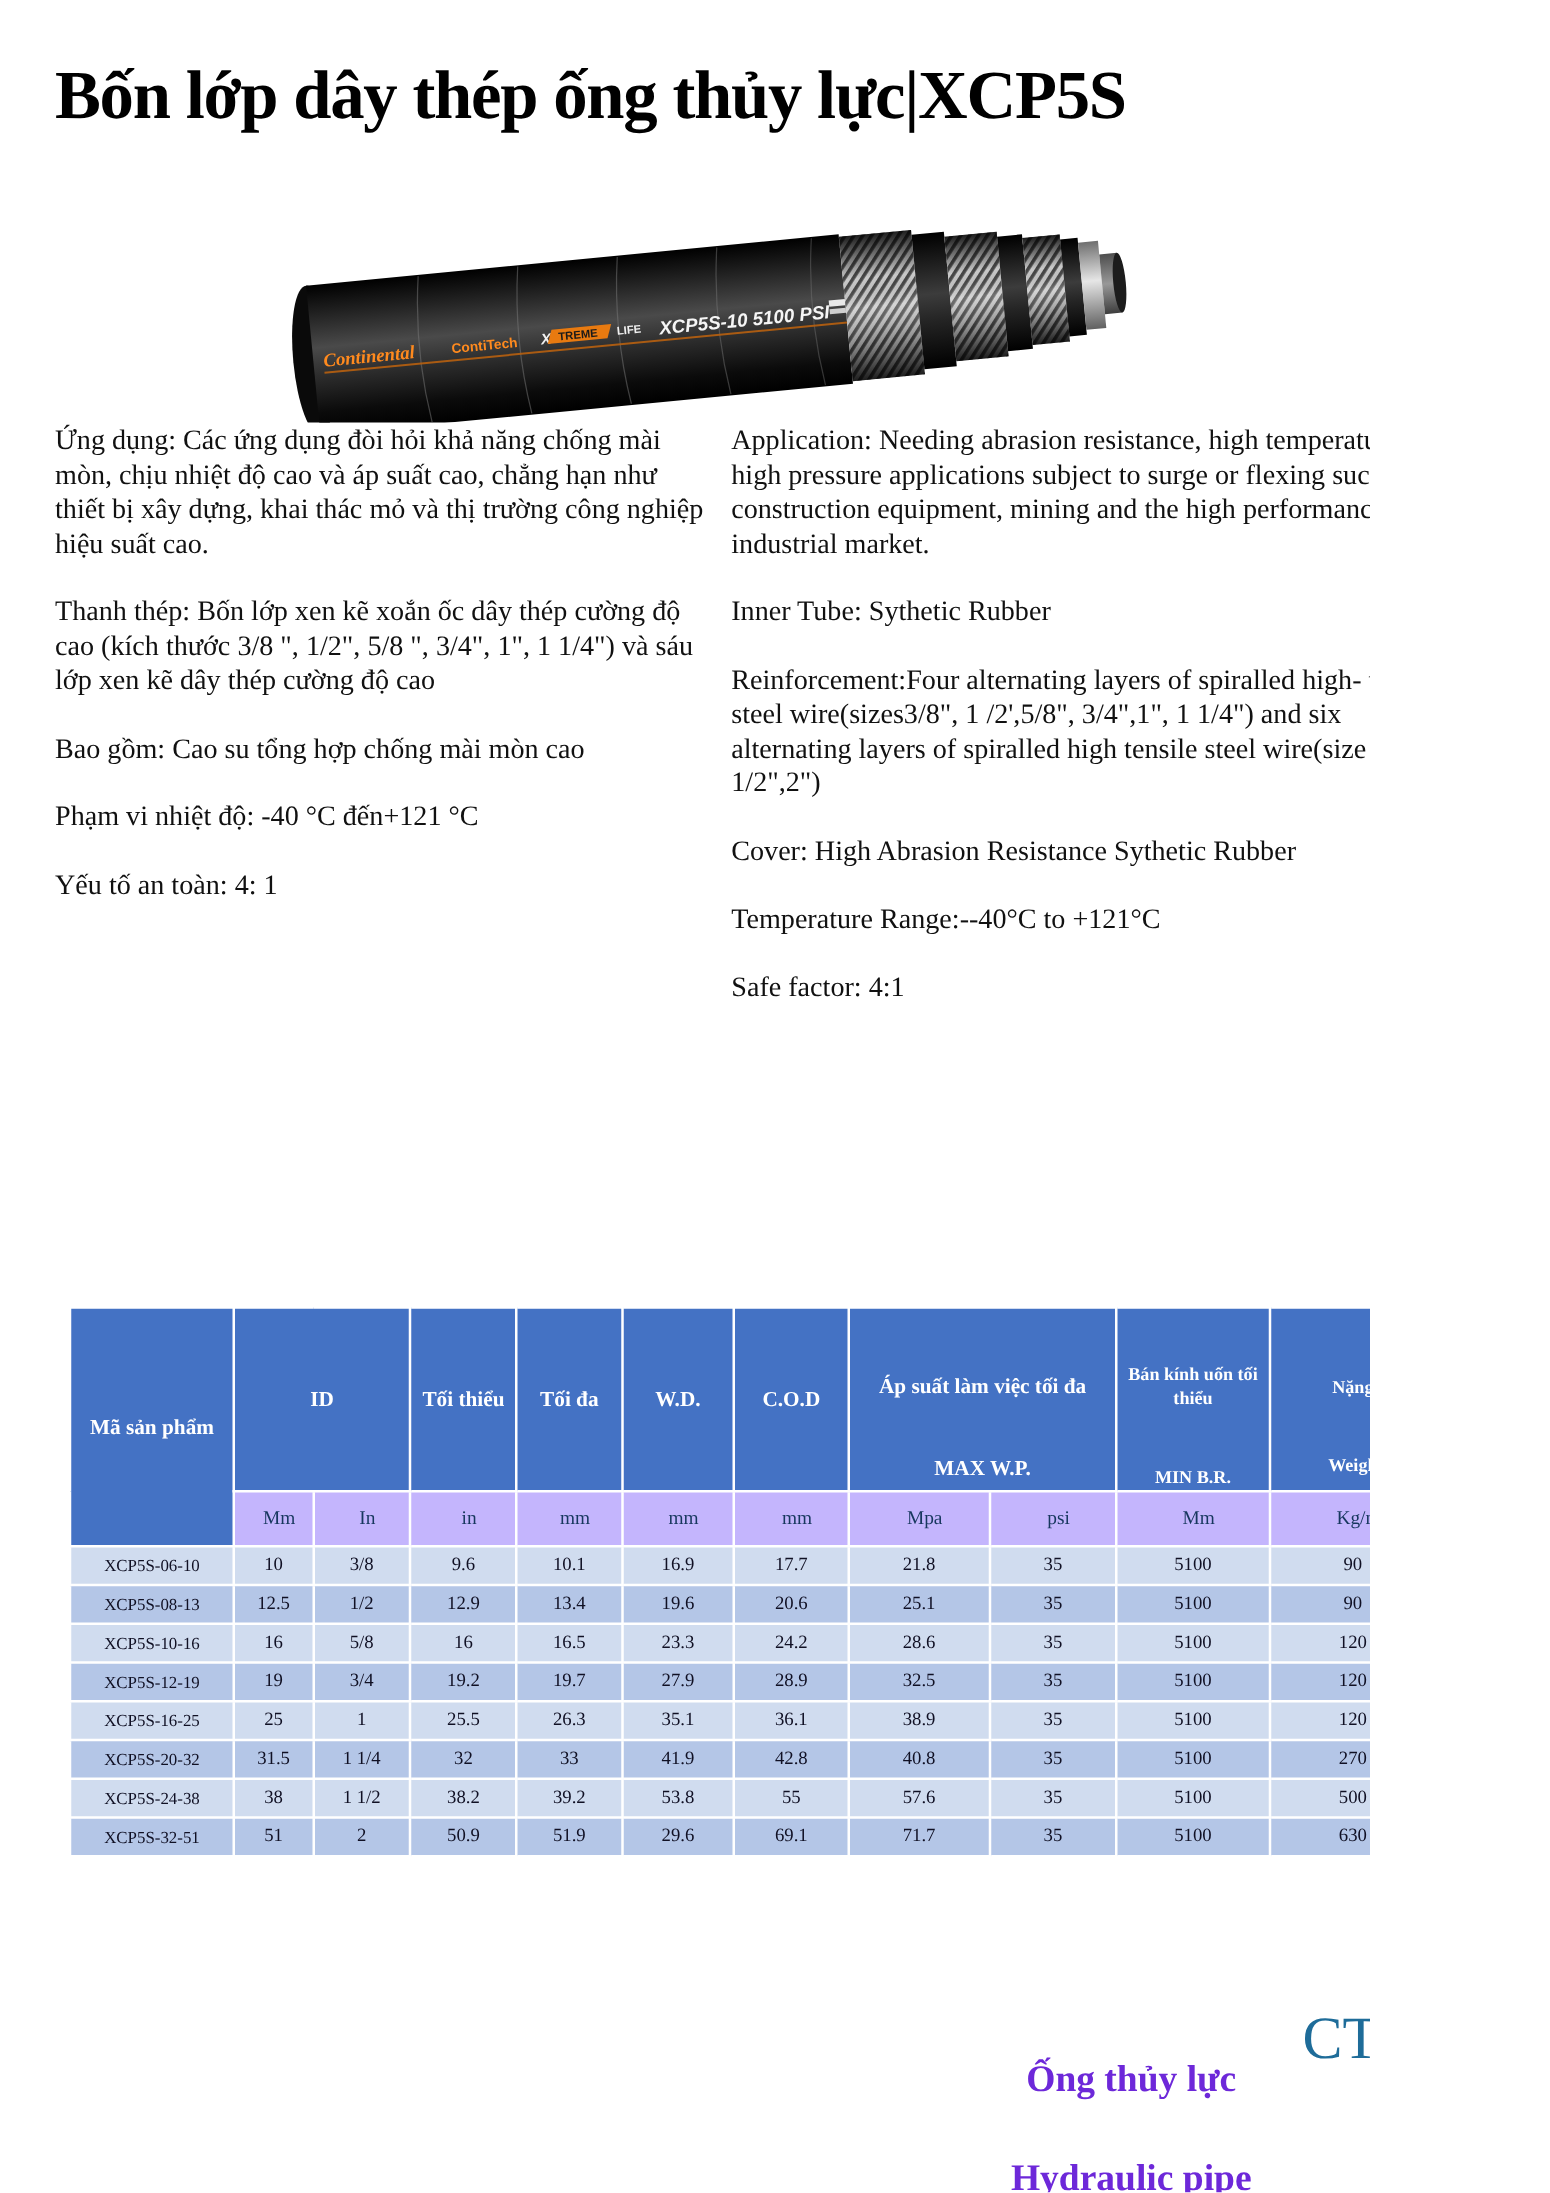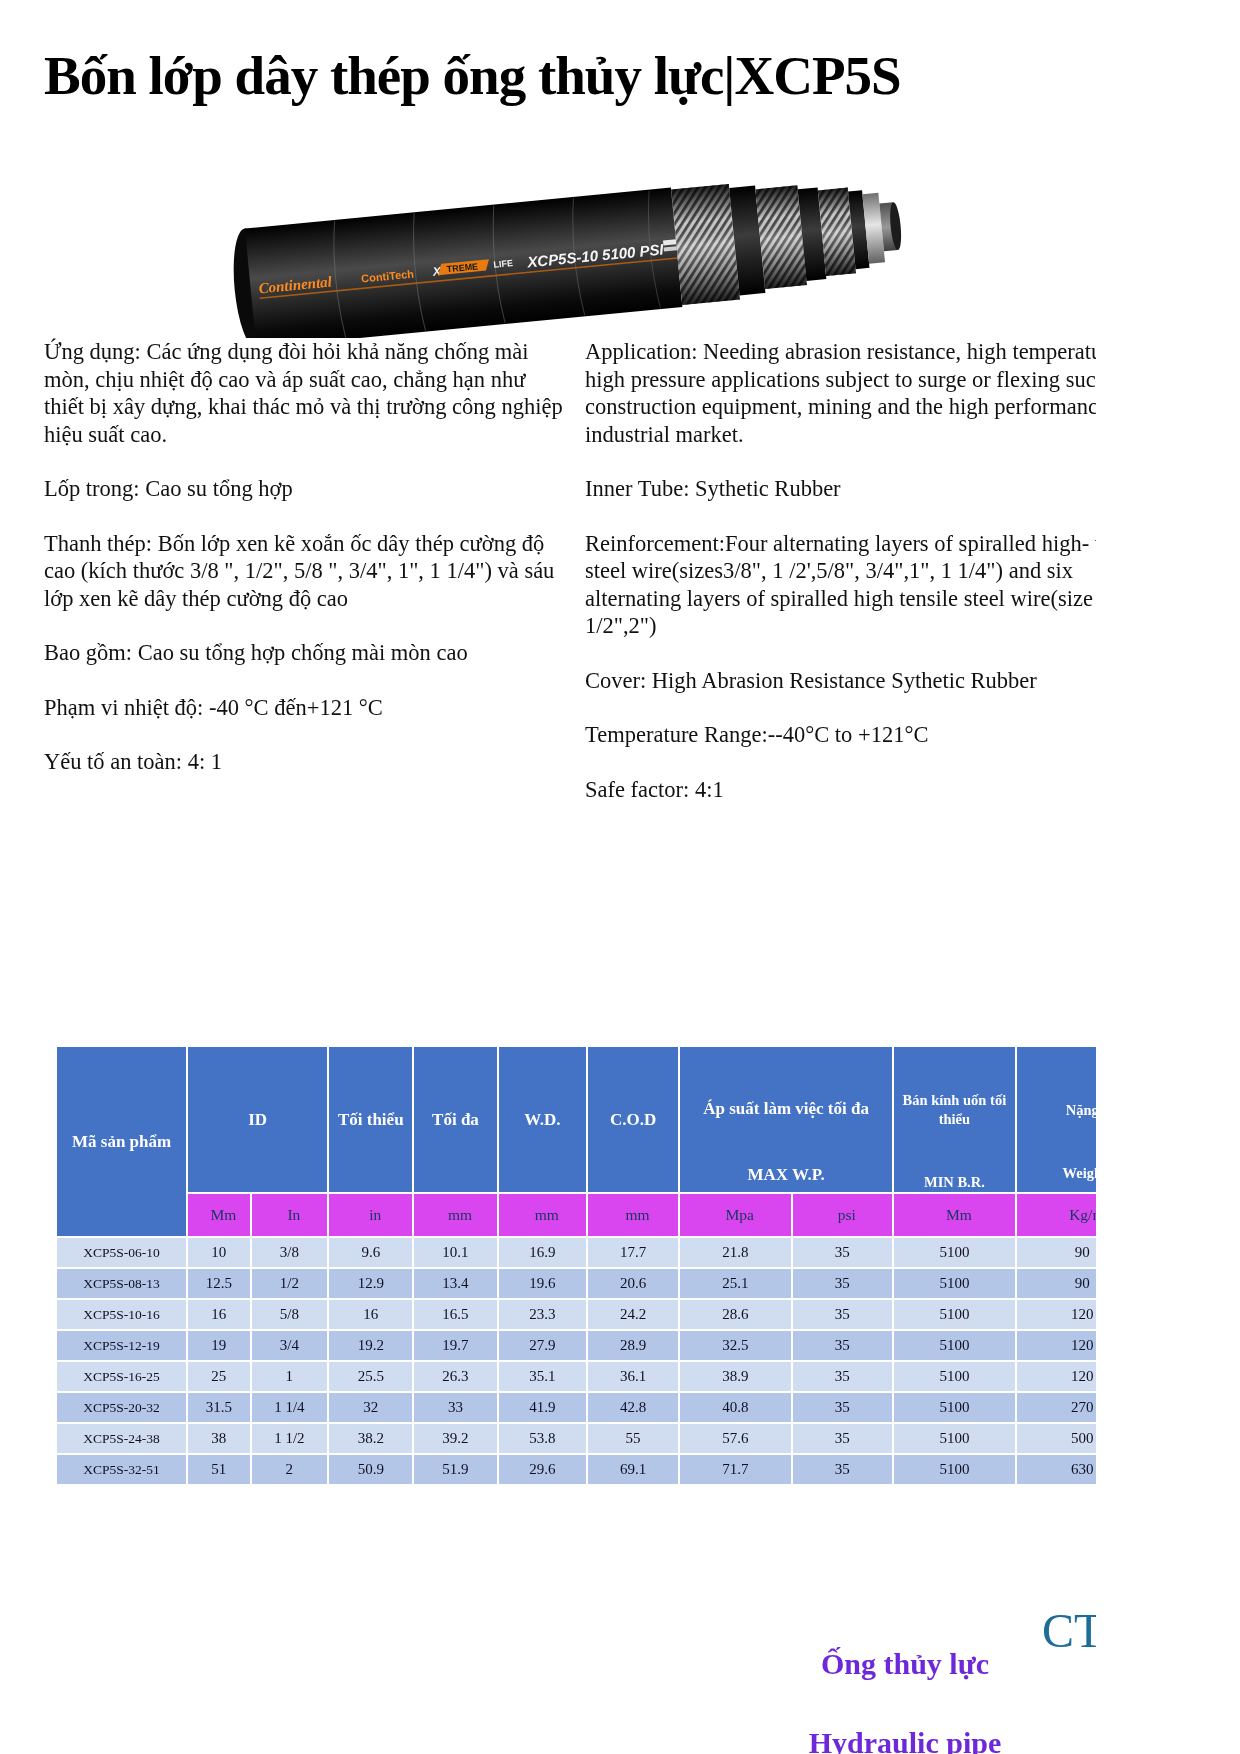--- a/index.html
+++ b/index.html
@@ -12,21 +12,21 @@
   .col p{margin:0 0 27px 0;}
   .col-vi{left:44px;width:524px;}
   .col-en{left:585px;width:575px;}
 
   .spec-table{position:absolute;left:55px;top:1045px;width:1095px;border-collapse:collapse;
               table-layout:fixed;text-align:center;}
   .spec-table th,.spec-table td{border:2.5px solid #ffffff;padding:0 2px;vertical-align:middle;}
   .spec-table thead tr.h1 th{background:#4472C4;color:#ffffff;font-weight:700;font-size:17px;
                              line-height:22px;height:96px;}
   .spec-table thead tr.h1 th.small{font-size:14.5px;line-height:19px;}
-  .spec-table thead tr.units td{background:#d946ef;color:#17375E;font-size:15.5px;height:42px;padding-left:11px;}
+  .spec-table thead tr.units td{background:#c4b5fd;color:#17375E;font-size:15.5px;height:42px;padding-left:11px;}
   .spec-table tbody td{font-size:15px;height:29px;color:#101024;}
   .spec-table tbody td:first-child{font-size:13.5px;}
   .spec-table tbody tr:nth-child(odd) td{background:#D0DCEF;}
   .spec-table tbody tr:nth-child(even) td{background:#B4C6E7;}
   .th-line{display:block;margin-top:44px;}
 
   .footer-text{position:absolute;left:755px;top:1602px;width:300px;text-align:center;
                color:#6d28d9;font-weight:700;font-size:30px;line-height:35px;}
   .footer-logo{position:absolute;left:1042px;top:1598px;color:#1E6C99;font-weight:400;
                font-size:48px;line-height:66px;}
@@ -108,21 +108,20 @@
         <rect x="626" y="73" width="14" height="78" fill="url(#gRing)"></rect>
         <rect x="640" y="77" width="16" height="70" fill="url(#gFabric)"></rect>
         <rect x="656" y="88" width="14" height="48" fill="url(#gTube)"></rect>
         <ellipse cx="670" cy="112" rx="5" ry="24" fill="#1c1c1c"></ellipse>
       </g>
     </svg>
   </div>
 
   <div class="col col-vi">
     <p>Ứng dụng: Các ứng dụng đòi hỏi khả năng chống mài mòn, chịu nhiệt độ cao và áp suất cao, chẳng hạn như thiết bị xây dựng, khai thác mỏ và thị trường công nghiệp hiệu suất cao.</p>
-    <p>Lốp trong: Cao su tổng hợp</p>
     <p>Thanh thép: Bốn lớp xen kẽ xoắn ốc dây thép cường độ cao (kích thước 3/8 ", 1/2", 5/8 ", 3/4", 1", 1 1/4") và sáu lớp xen kẽ dây thép cường độ cao</p>
     <p>Bao gồm: Cao su tổng hợp chống mài mòn cao</p>
     <p>Phạm vi nhiệt độ: -40 °C đến+121 °C</p>
     <p>Yếu tố an toàn: 4: 1</p>
   </div>
 
   <div class="col col-en">
     <p>Application: Needing abrasion resistance, high temperature and high pressure applications subject to surge or flexing such as construction equipment, mining and the high performance industrial market.</p>
     <p>Inner Tube: Sythetic Rubber</p>
     <p>Reinforcement:Four alternating layers of spiralled high- tensile steel wire(sizes3/8", 1 /2',5/8", 3/4",1", 1 1/4") and six alternating layers of spiralled high tensile steel wire(size 1 1/2",2")</p>

